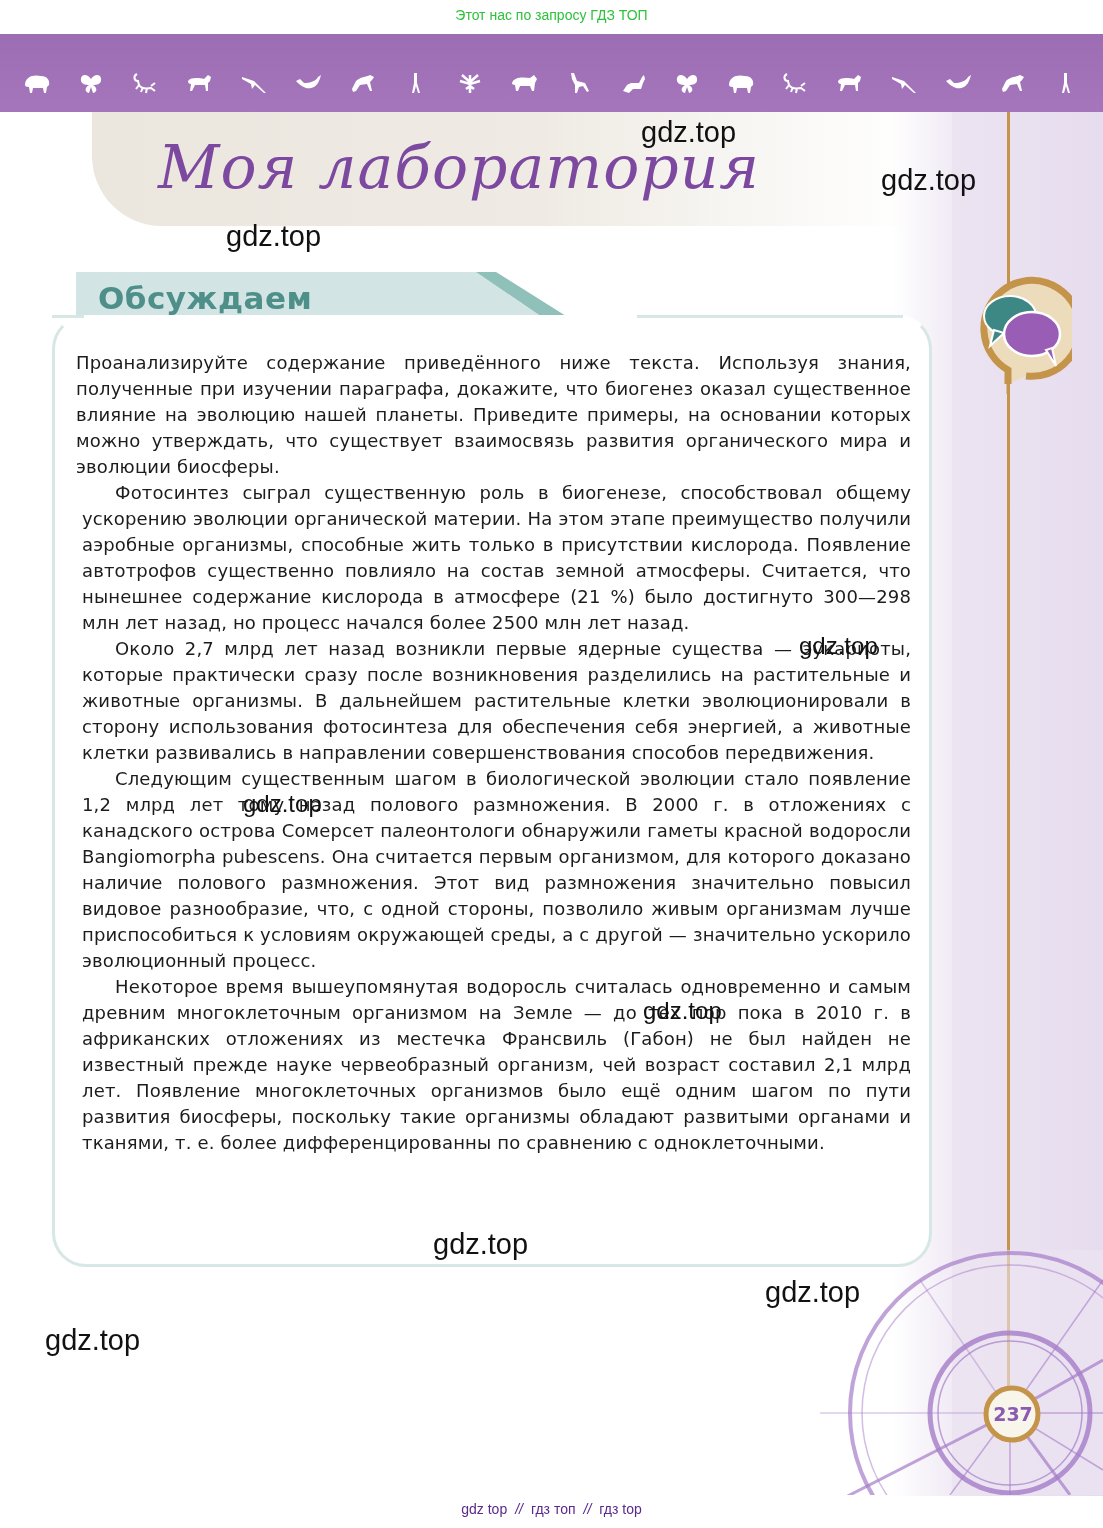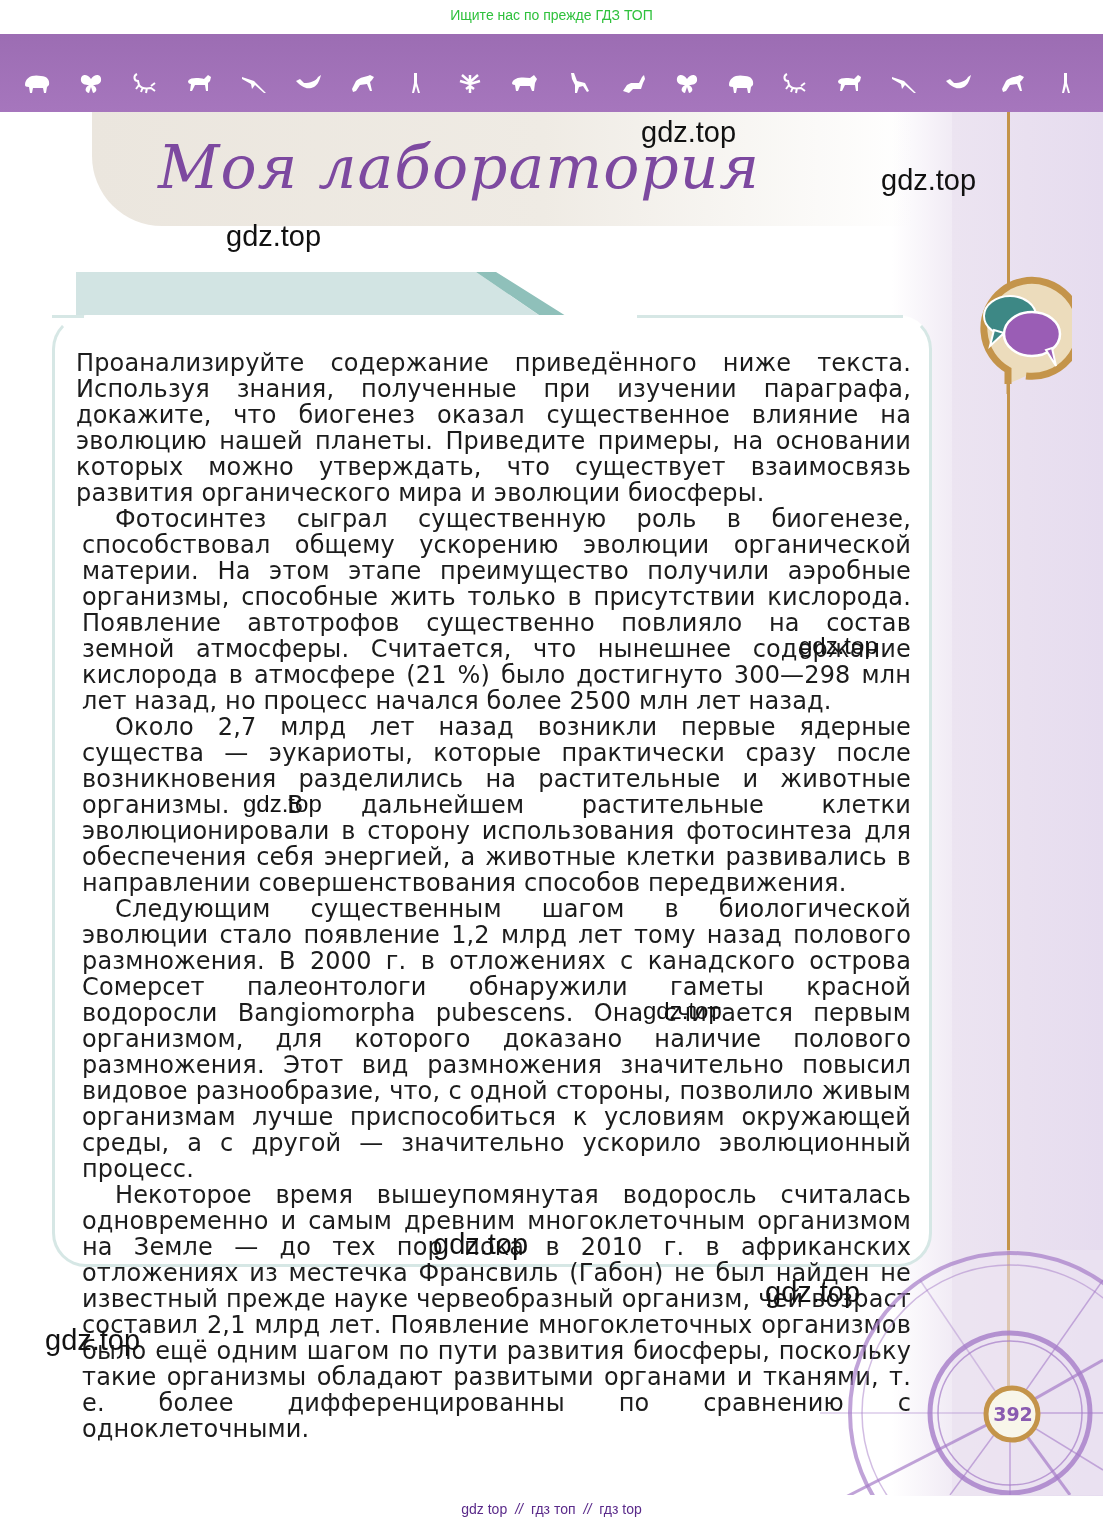--- a/index.html
+++ b/index.html
@@ -70,21 +70,21 @@
   }
   .content-box::before {
     content: ""; position: absolute; left: -3px; top: -3px; width: 32px; height: 3px; background: #d6e7e5;
   }
   .content-box::after {
     content: ""; position: absolute; left: 582px; top: -3px; width: 266px; height: 3px; background: #d6e7e5;
   }
 
   .text-block {
     position: absolute; left: 76px; top: 350px; width: 835px;
-    font-family: "DejaVu Sans", sans-serif; font-size: 24px; line-height: 26px; color: #1c1c1c;
+    font-family: "DejaVu Sans", sans-serif; font-size: 18px; line-height: 26px; color: #1c1c1c;
     text-align: justify; letter-spacing: 0.15px;
   }
   .text-block p { margin: 0; }
   .text-block p.indent { text-indent: 33px; margin-left: 6px; }
   .text-block .latin { }
 
   .speech-icon {
     position: absolute; left: 970px; top: 276px; width: 102px; height: 118px;
   }
 
@@ -100,21 +100,21 @@
   .footer {
     position: absolute; left: 0; top: 1496px; width: 1103px; height: 32px;
     text-align: center; font-family: "Liberation Sans", sans-serif; font-size: 14px; color: #5a2a8a;
     line-height: 26px;
   }
   .footer .sep { margin: 0 8px; font-style: italic; }
 </style>
 </head>
 <body>
 
-<div class="top-banner">Ищите нас по прежде ГДЗ ТОП</div>
+<div class="top-banner">Этот нас по запросу ГДЗ ТОП</div>
 
 <div class="animal-band">
   <div class="animal-row" id="animal-row">
       <div class="animal">
         <svg viewBox="0 0 28 24" fill="#ffffff">
           <path d="M2,14 C2,6 10,3 18,5 C24,5 27,9 26,14 L24,16 L23,22 L21,22 L20,17 L10,17 L9,22 L7,22 L6,16 C3,16 2,15 2,14Z"></path>
         </svg>
       </div>
       <div class="animal">
         <svg viewBox="0 0 28 24" fill="#ffffff">
@@ -224,20 +224,21 @@
 
 <div class="watermark" style="left:641px; top:116px;">gdz.top</div>
 <div class="watermark" style="left:881px; top:164px;">gdz.top</div>
 <div class="watermark" style="left:226px; top:220px;">gdz.top</div>
 
 <div class="section-tab">
   <svg class="shape" width="562" height="56" viewBox="0 0 562 56">
     <polygon points="0,0 400,0 470,48 562,48 562,56 0,56" fill="#d2e4e3"></polygon>
     <polygon points="400,0 420,0 490,44 562,44 562,56 482,56" fill="#8fc0ba"></polygon>
   </svg>
+  <div class="section-title">Обсуждаем</div>
 </div>
 
 <div class="content-box"></div>
 
 <div class="text-block">
   <p>Проанализируйте содержание приведённого ниже текста. Используя знания, полученные при изучении параграфа, докажите, что биогенез оказал существенное влияние на эволюцию нашей планеты. Приведите примеры, на основании которых можно утверждать, что существует взаимосвязь развития органического мира и эволюции биосферы.</p>
   <p class="indent">Фотосинтез сыграл существенную роль в биогенезе, способствовал общему ускорению эволюции органической материи. На этом этапе преимущество получили аэробные организмы, способные жить только в присутствии кислорода. Появление автотрофов существенно повлияло на состав земной атмосферы. Считается, что нынешнее содержание кислорода в атмосфере (21 %) было достигнуто 300—298 млн лет назад, но процесс начался более 2500 млн лет назад.</p>
   <p class="indent">Около 2,7 млрд лет назад возникли первые ядерные существа — эукариоты, которые практически сразу после возникновения разделились на растительные и животные организмы. В дальнейшем растительные клетки эволюционировали в сторону использования фотосинтеза для обеспечения себя энергией, а животные клетки развивались в направлении совершенствования способов передвижения.</p>
   <p class="indent"><span>Следующим существенным шагом в биологической эволюции стало появление 1,2 млрд лет тому назад полового размножения. В 2000 г. в отложениях с канадского острова Сомерсет палеонтологи обнаружили гаметы красной водоросли </span><span class="latin">Bangiomorpha pubescens</span><span>. Она считается первым организмом, для которого доказано наличие полового размножения. Этот вид размножения значительно повысил видовое разнообразие, что, с одной стороны, позволило живым организмам лучше приспособиться к условиям окружающей среды, а с другой — значительно ускорило эволюционный процесс.</span></p>
   <p class="indent">Некоторое время вышеупомянутая водоросль считалась одновременно и самым древним многоклеточным организмом на Земле — до тех пор пока в 2010 г. в африканских отложениях из местечка Франсвиль (Габон) не был найден не известный прежде науке червеобразный организм, чей возраст составил 2,1 млрд лет. Появление многоклеточных организмов было ещё одним шагом по пути развития биосферы, поскольку такие организмы обладают развитыми органами и тканями, т. е. более дифференцированны по сравнению с одноклеточными.</p>
@@ -276,17 +277,17 @@
       <line x1="190" y1="163" x2="0" y2="163" stroke-width="1.5" opacity="0.4"></line>
       <line x1="190" y1="163" x2="283" y2="163" stroke-width="1.5" opacity="0.6"></line>
       <line x1="190" y1="163" x2="190" y2="245" stroke-width="1.5" opacity="0.6"></line>
       <line x1="190" y1="163" x2="250" y2="245" stroke-width="3" opacity="0.7"></line>
       <line x1="190" y1="163" x2="130" y2="245" stroke-width="1.5" opacity="0.6"></line>
       <line x1="190" y1="163" x2="283" y2="220" stroke-width="1.5" opacity="0.6"></line>
     </g>
     <circle cx="192" cy="164" r="26" fill="#f8f6ea" stroke="#c4944a" stroke-width="5"></circle>
   </svg>
 </div>
-<div class="page-number">392</div>
+<div class="page-number">237</div>
 
 <div class="footer">
   <span>gdz top</span><span class="sep">//</span><span>гдз топ</span><span class="sep">//</span><span>гдз top</span>
 </div>
 
 </body></html>

